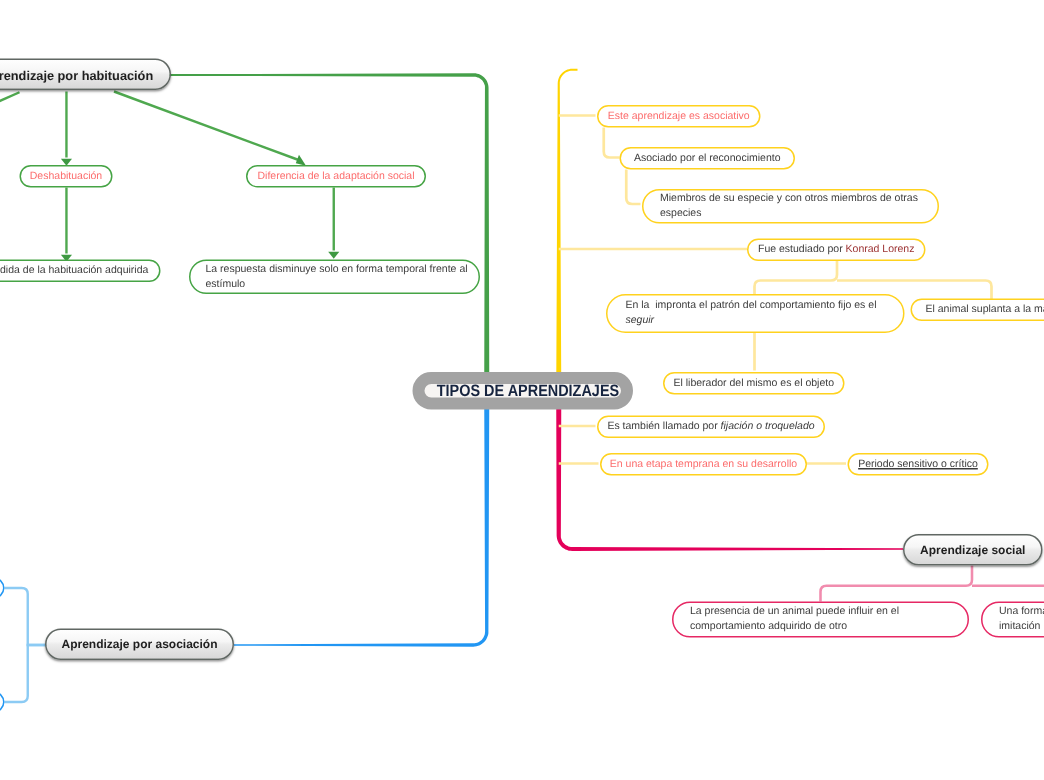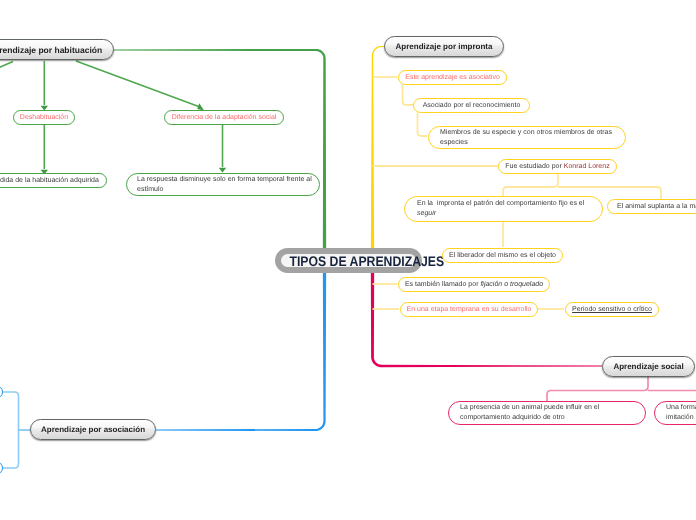--- a/index.html
+++ b/index.html
@@ -16,22 +16,22 @@
 
   
   .main{
     background:linear-gradient(180deg,#fefefe 0%,#f6f6f6 40%,#ececec 50%,#e0e0e0 78%,#d8d8d8 100%);
     border:1.3px solid #606763;
     box-shadow:0 1px 1.5px rgba(0,0,0,.42);
     font-weight:bold;font-size:8px;color:#1f1f1f;
     justify-content:center;letter-spacing:0;white-space:nowrap;
   }
   .root{
-    background:#f7f5f3;border:6px solid #a3a3a3;box-shadow:none;
-    font-weight:bold;font-size:14px;color:#16243f;letter-spacing:0;
+    background:#f7f5f3;border:8px solid #a3a3a3;box-shadow:none;
+    font-weight:bold;font-size:11px;color:#16243f;letter-spacing:0;
   }
   .root .tx{transform:scaleX(.875);display:block;text-align:center;}
 
   
   .leaf{font-size:7px;color:#3c3c3c;line-height:10px;border-width:1.4px;border-style:solid;}
   .leaf .tx{white-space:pre-wrap;}
   .leaf.cen .tx{text-align:center;}
   .grn{border-color:#46A445;}
   .ylw{border-color:#FFD21E;}
   .pnk{border-color:#E62864;border-width:1.6px;}
@@ -102,23 +102,20 @@
   </svg>
 
   <div class="node main root" style="left:275px;top:248px;width:147px;height:25px;">
     <span class="tx">TIPOS DE APRENDIZAJES</span>
   </div>
 
   <div class="node main" style="left:-24px;top:39px;width:138px;height:21px;font-size:8.5px;">
     <span class="tx">Aprendizaje por habituación</span>
   </div>
 
-  <div class="node main" style="left:384px;top:36px;width:120px;height:21px;">
-    <span class="tx">Aprendizaje por impronta</span>
-  </div>
 
   <div class="node main" style="left:602px;top:356px;width:93px;height:21px;">
     <span class="tx">Aprendizaje social</span>
   </div>
 
   <div class="node main" style="left:30px;top:419px;width:126px;height:21px;">
     <span class="tx">Aprendizaje por asociación</span>
   </div>
 
   <div class="node leaf cen grn" style="left:13px;top:110px;width:62px;height:15px;">

